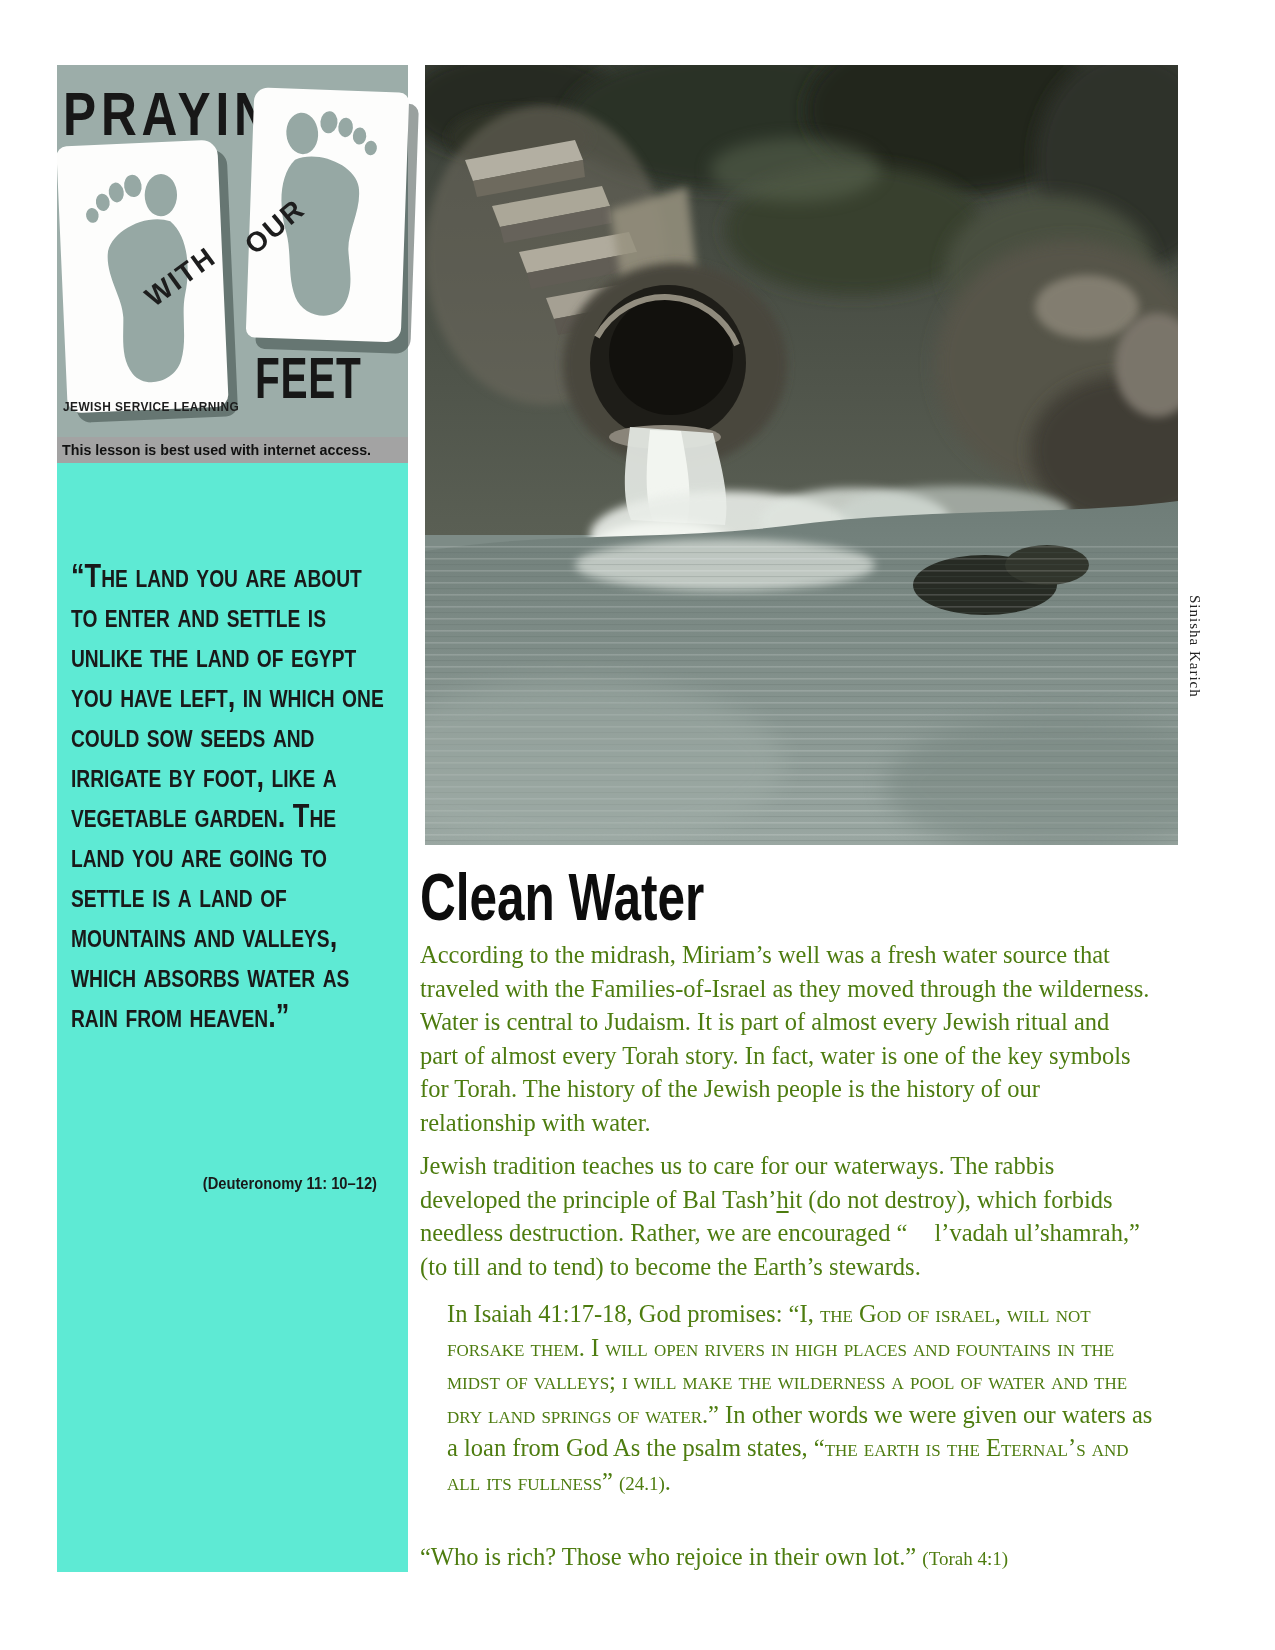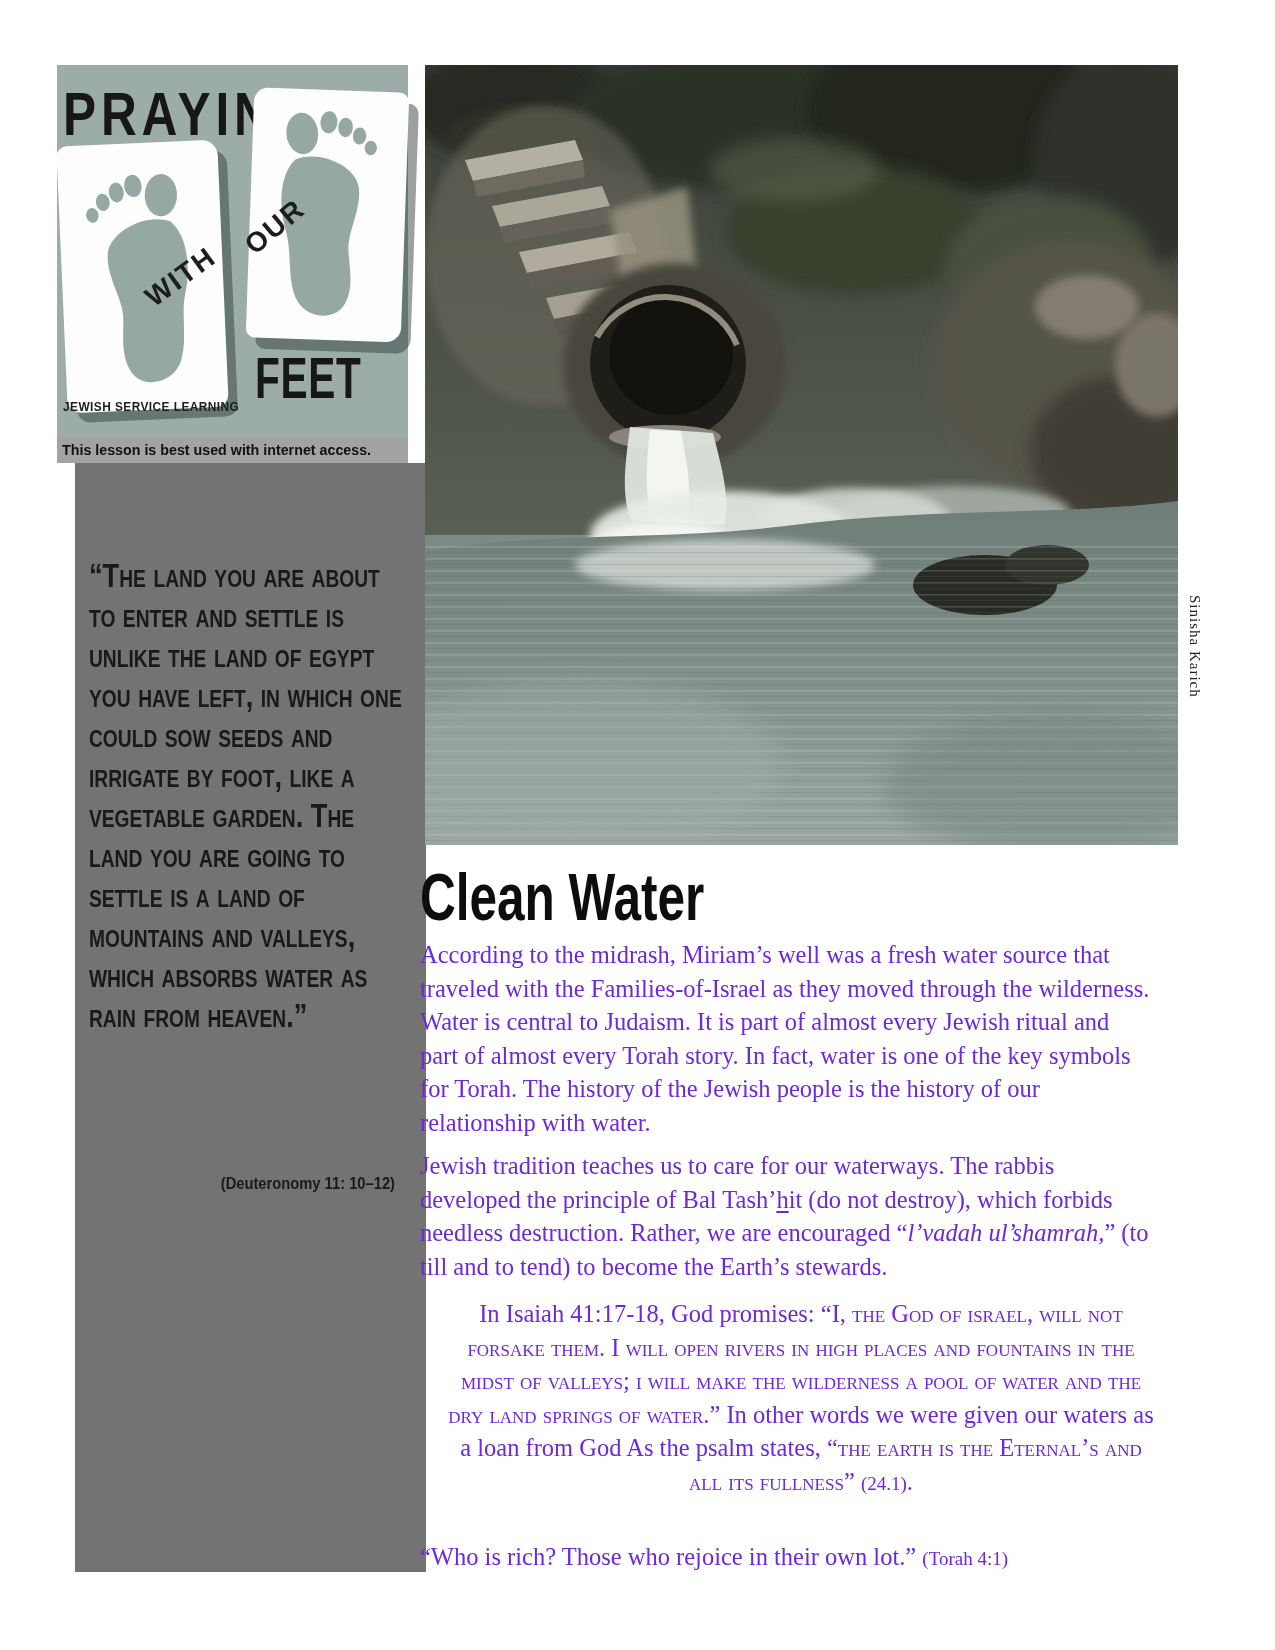--- a/index.html
+++ b/index.html
@@ -27,43 +27,43 @@
   .feet-word{position:absolute;left:198px;top:284px;font-family:"Liberation Sans",sans-serif;
     font-weight:700;font-size:58px;line-height:1;color:#171717;letter-spacing:1px;
     transform:scaleX(.7);transform-origin:left top;white-space:nowrap;}
   .jsl{position:absolute;left:6px;top:334px;font-family:"Liberation Sans",sans-serif;
     font-weight:700;font-size:13.5px;letter-spacing:.5px;color:#1d1d1d;
     transform:scaleX(.88);transform-origin:left top;white-space:nowrap;}
   
   .notice-strip{position:absolute;left:57px;top:437px;width:351px;height:26px;background:#a3a3a3;}
   .notice-text{position:absolute;left:5px;top:4px;font-family:"Liberation Sans",sans-serif;
     font-weight:700;font-size:15.5px;color:#111;transform:scaleX(.92);transform-origin:left top;white-space:nowrap;}
-  .sidebar-panel{position:absolute;left:75px;top:463px;width:351px;height:1109px;background:#737373;}
+  .sidebar-panel{position:absolute;left:57px;top:463px;width:351px;height:1109px;background:#5eead4;}
   .scripture{position:absolute;left:14px;top:92px;width:402px;
     font-family:"Liberation Sans",sans-serif;font-weight:700;font-variant:small-caps;
     font-size:34px;line-height:40px;color:#191919;transform:scaleX(.8);transform-origin:left top;}
   .attribution{position:absolute;left:14px;top:712px;width:306px;text-align:right;
     font-family:"Liberation Sans",sans-serif;font-weight:700;font-size:16px;color:#1a1a1a;
     transform:scaleX(.92);transform-origin:right top;}
   
   .photo{position:absolute;left:425px;top:65px;width:753px;height:780px;overflow:hidden;background:#7d8b86;}
   .photo svg{display:block;width:100%;height:100%;}
   .credit{position:absolute;left:1186px;top:595px;writing-mode:vertical-rl;
     font-family:"Liberation Serif",serif;font-size:15px;letter-spacing:1px;color:#222;}
   
   .headline{position:absolute;left:420px;top:864px;font-family:"Liberation Sans",sans-serif;
     font-weight:700;font-size:66px;line-height:1;color:#0d0d0d;letter-spacing:0;
     transform:scaleX(.75);transform-origin:left top;white-space:nowrap;}
-  .bodytext{font-size:24.5px;line-height:33.5px;color:#6d28d9;}
+  .bodytext{font-size:24.5px;line-height:33.5px;color:#4d7c0f;}
   .para1{position:absolute;left:420px;top:938px;width:732px;}
   .para2{position:absolute;left:420px;top:1149px;width:732px;}
-  .bq{position:absolute;left:447px;top:1297px;width:708px;text-align:center;}
+  .bq{position:absolute;left:447px;top:1297px;width:708px;}
   .closing{position:absolute;left:420px;top:1540px;width:745px;}
   .sc{font-variant:small-caps;}
-  .it{font-style:italic;}
+  .it{margin-left:27px;}
   .u{text-decoration:underline;text-decoration-thickness:2px;text-underline-offset:3px;}
   .cite{font-size:19px;}
 </style>
 </head>
 <body>
 
 <div class="logo-box">
   <div class="praying">PRAYING</div>
 
   <div class="paper paper-left">

